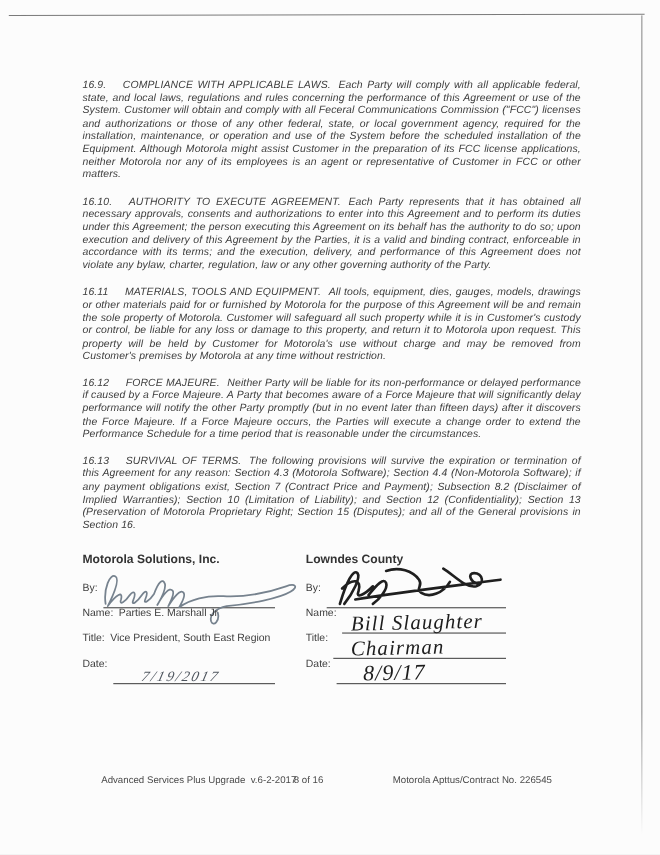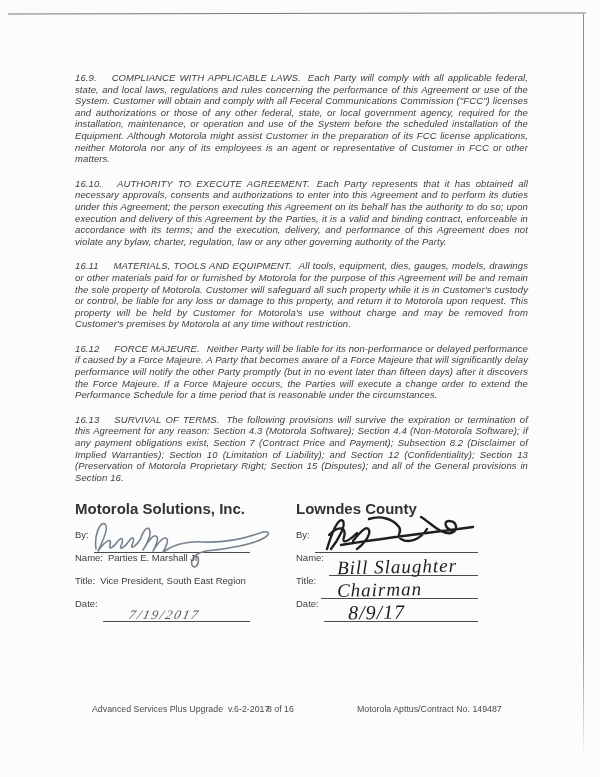--- a/index.html
+++ b/index.html
@@ -14,22 +14,22 @@
   .content{position:absolute;left:75px;top:72px;width:453px;}
   .para{margin:0 0 13px 0;font-size:9.5px;line-height:11.6px;text-align:justify;
     color:#3d3d3d;letter-spacing:0.1px;font-style:italic;}
   .num{padding-right:15px;}
   .head{padding-right:7px;}
   .closing{margin-top:9px;text-align:left;}
   
   .sig-area{position:absolute;left:75px;top:503px;width:453px;font-size:9.5px;}
   .sig-col{position:absolute;top:0;}
   .sig-col.left{left:0;width:215px;}
-  .sig-col.right{left:221px;width:182px;}
-  .company{font-weight:bold;font-size:15px;color:#333;line-height:12px;}
+  .sig-col.right{left:203px;width:182px;}
+  .company{font-weight:bold;font-size:11px;color:#333;line-height:12px;}
   .sig-row{display:flex;align-items:flex-start;height:23px;position:relative;}
   .sig-row.first{margin-top:14px;}
   .lbl{flex:none;padding-right:5px;color:#3d3d3d;}
   .line{flex:1;border-bottom:1px solid #4a4a4a;position:relative;height:100%;}
   .sig-col.left .line{margin-right:40px;}
   .typed{color:#3d3d3d;}
   .sig-svg{position:absolute;overflow:visible;pointer-events:none;}
   .sig-svg.left-sig{left:-6px;bottom:-15px;width:188px;height:52px;}
   .sig-svg.right-sig{left:2px;bottom:-5px;width:160px;height:46px;}
   .sig-svg path{fill:none;stroke-linecap:round;stroke-linejoin:round;}
@@ -130,16 +130,16 @@
           <span class="hand hand-big hand-date-r">8/9/17</span>
         </span>
       </div>
     </div>
 
   </div>
 
   <div class="footer">
     <span class="footer-left">Advanced Services Plus Upgrade  v.6-2-2017</span>
     <span class="footer-center">8 of 16</span>
-    <span class="footer-right">Motorola Apttus/Contract No. 149487</span>
+    <span class="footer-right">Motorola Apttus/Contract No. 226545</span>
   </div>
 
 </div>
 
 </body></html>

